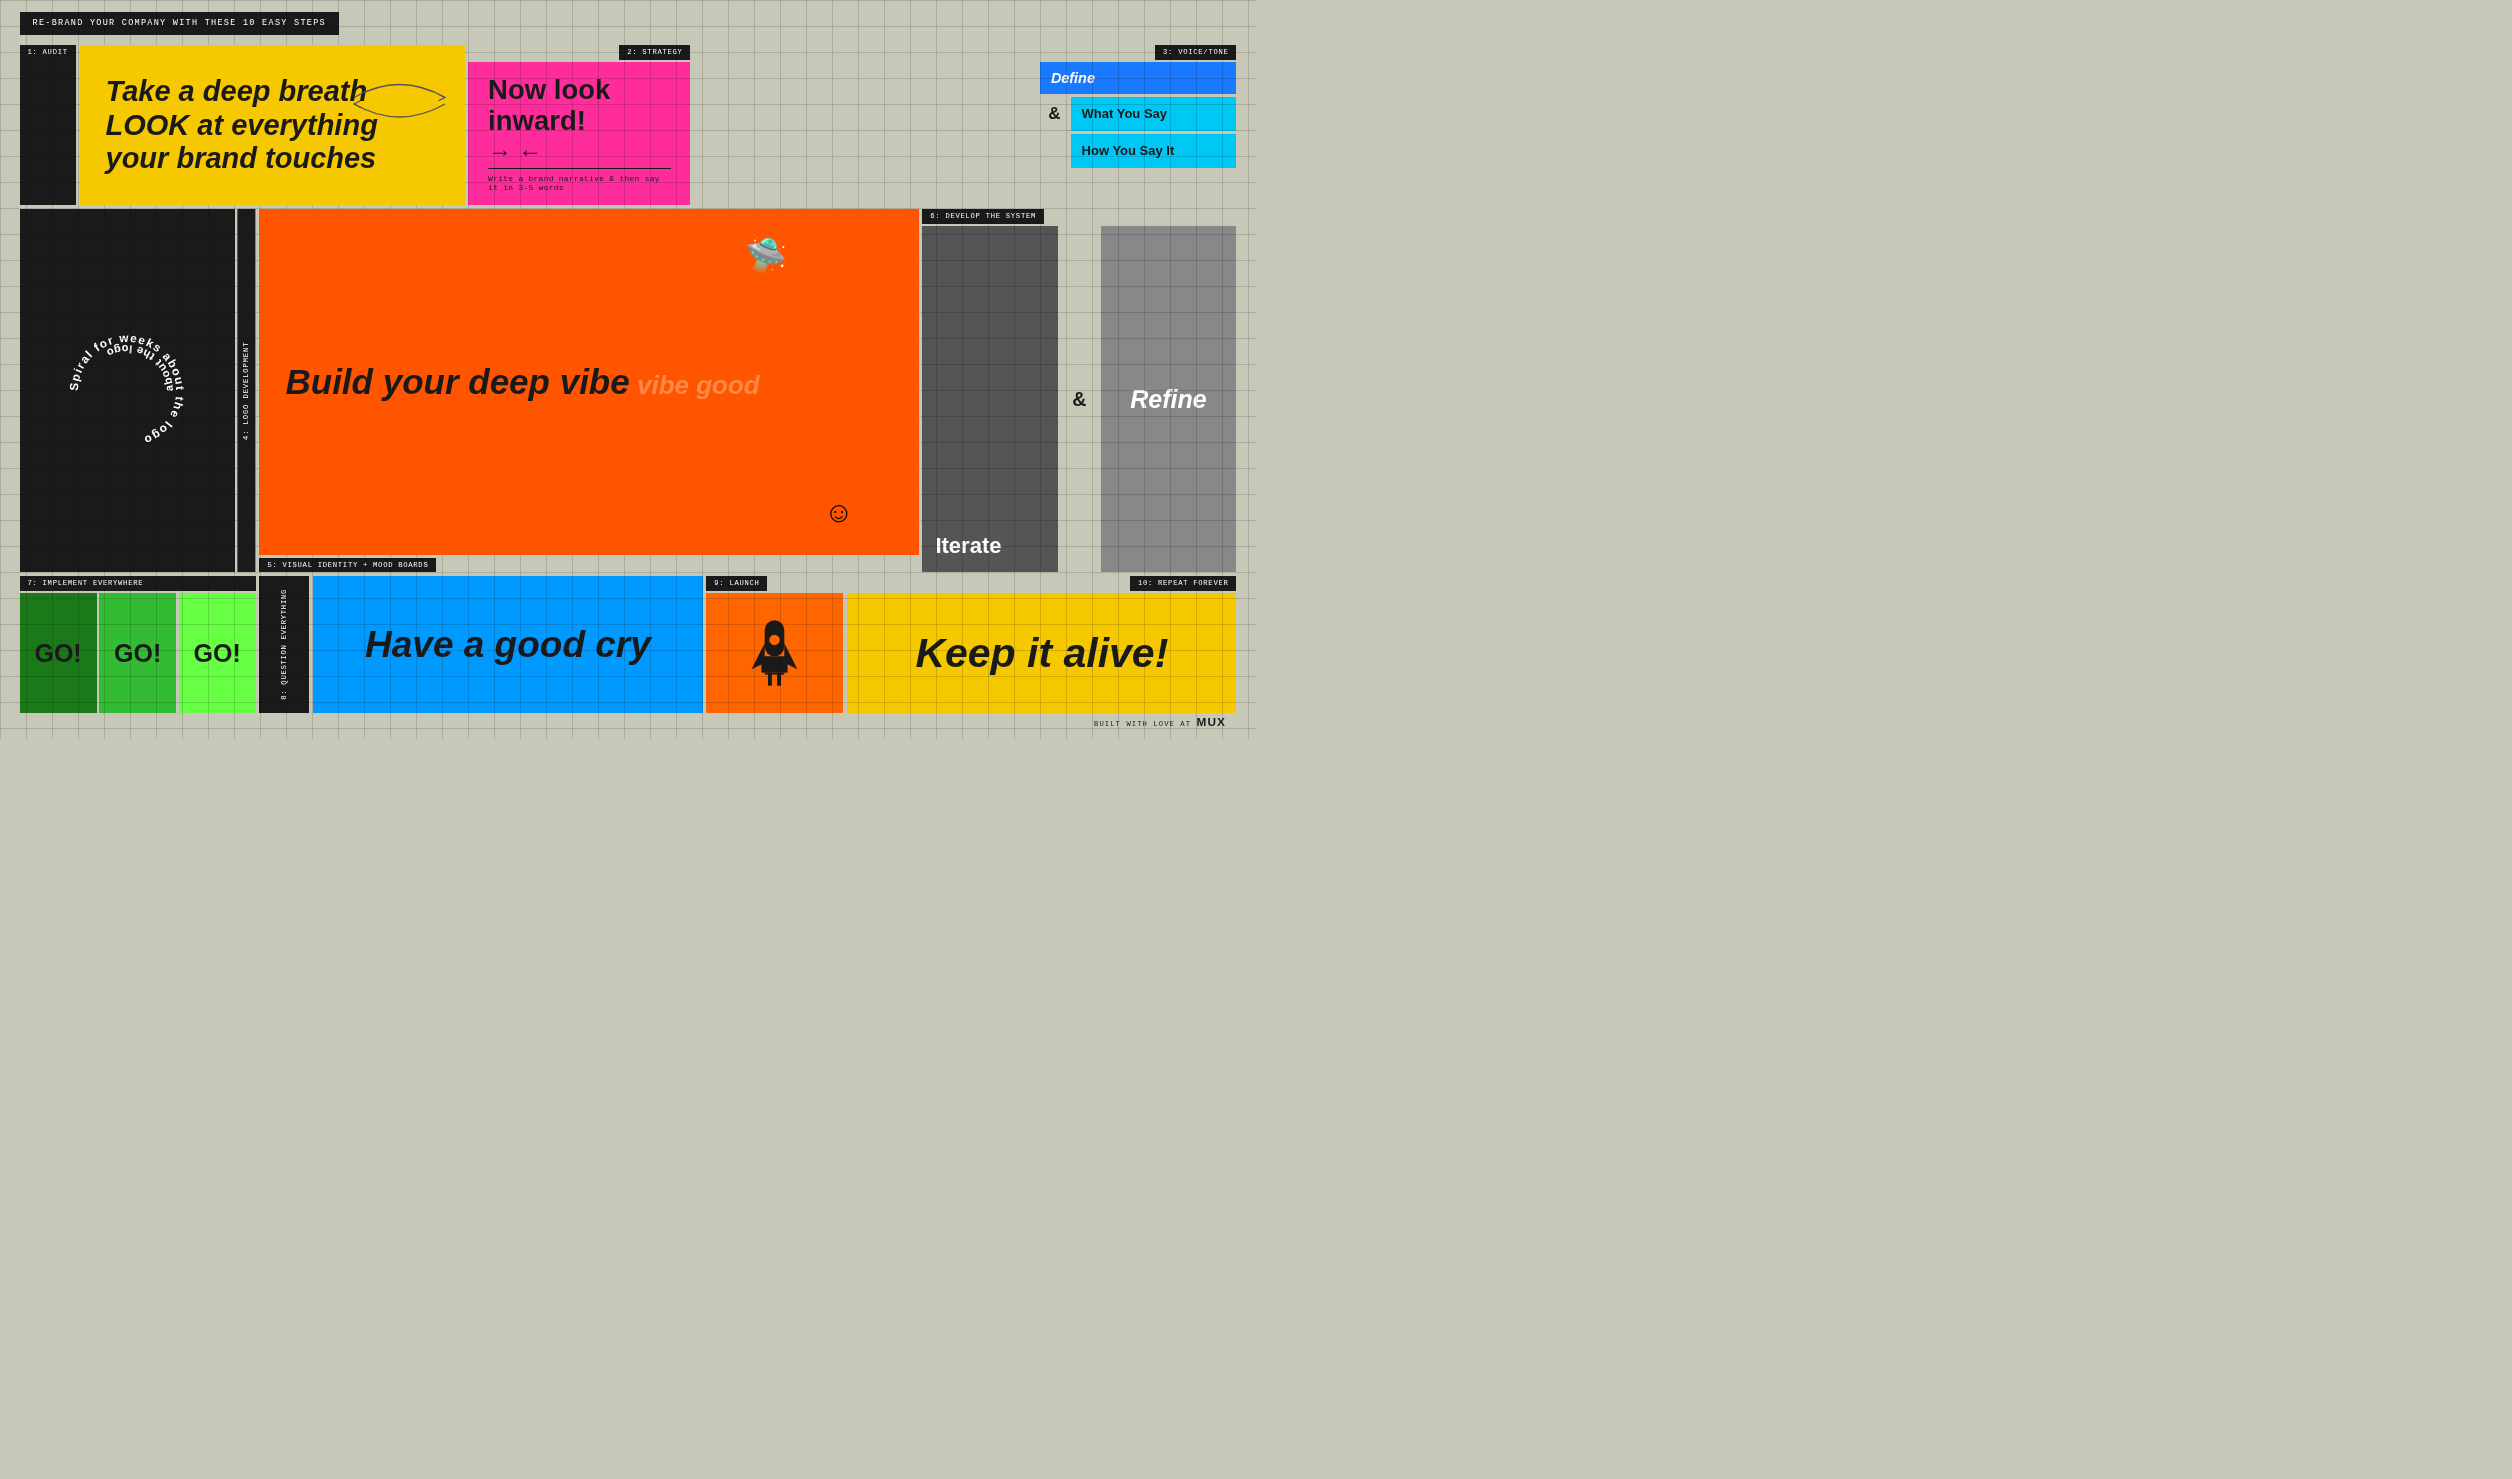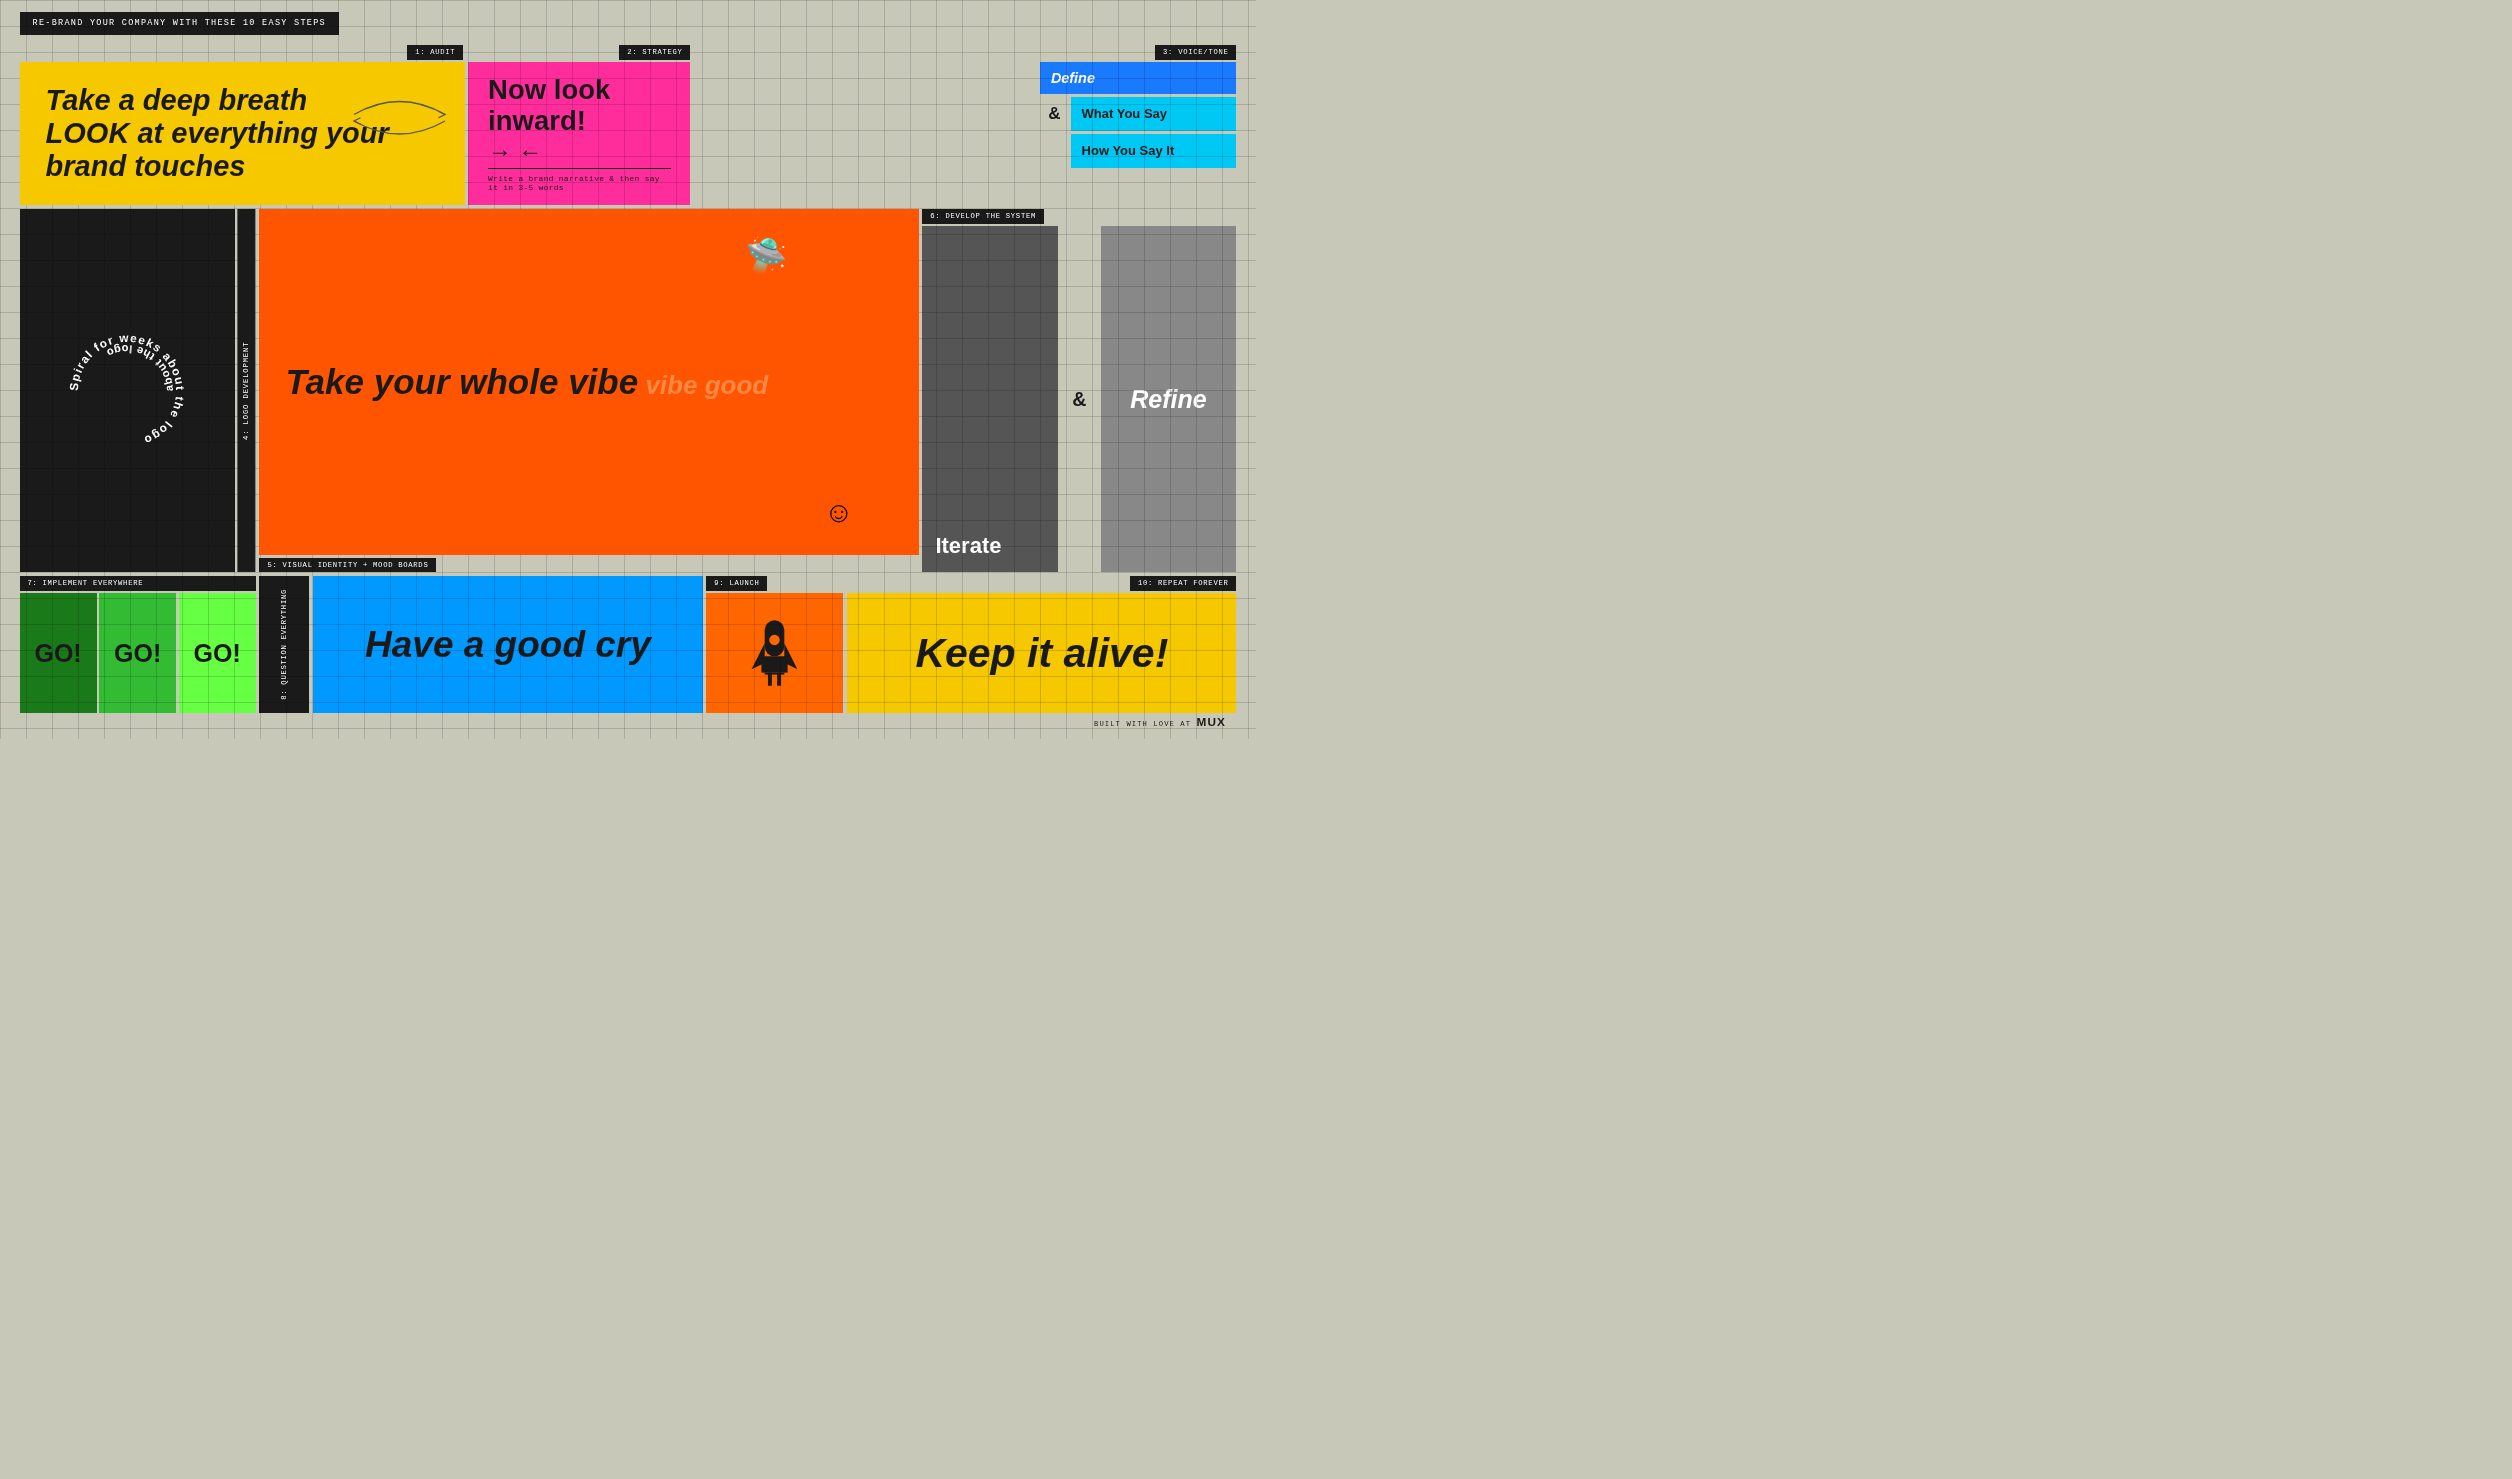--- a/index.html
+++ b/index.html
@@ -140,21 +140,21 @@
 <div class="grid-bg"></div>
 
 <div class="page">
 
   <div style="display:flex;">
     <div class="title-bar">RE-BRAND YOUR COMPANY WITH THESE 10 EASY STEPS</div>
   </div>
 
   <div style="display:flex; gap:3.9px; align-items:stretch;">
 
-    <div style="display:flex; flex-direction:column; gap:2.6px; flex: 0 0 445px;">
+    <div style="display:flex; flex-direction:row; gap:2.6px; flex: 0 0 445px;">
       <div style="display:flex; justify-content:flex-end; padding-right: 1.3px;">
         <div class="step-chip">1: AUDIT</div>
       </div>
       <div class="audit-box" style="flex:1; min-height:131px;">
         <div style="font-size:29px; font-weight:900; font-style:italic; line-height:1.15; color:#1a1a1a; max-width:379px;">
           <div>Take a deep breath</div>
           <div>LOOK at everything your brand touches</div>
         </div>
 
         <svg class="arrow-svg" width="105" height="65" viewBox="0 0 160 100" fill="none">
@@ -220,21 +220,21 @@
           </text>
         </svg>
       </div>
 
       <div class="logo-dev-label">4: LOGO DEVELOPMENT</div>
     </div>
 
     <div style="display:flex; flex-direction:column; gap:2.6px; flex:1;">
       <div class="vibe-box" style="flex:1; position:relative; min-height:118px;">
         <div>
-          <span style="font-size:35px; font-weight:900; color:#1a1a1a; font-style:italic;">Take your whole vibe</span><span style="font-size:26px; font-weight:900; color:#ff8844; font-style:italic;"> vibe good</span>
+          <span style="font-size:35px; font-weight:900; color:#1a1a1a; font-style:italic;">Build your deep vibe</span><span style="font-size:26px; font-weight:900; color:#ff8844; font-style:italic;"> vibe good</span>
         </div>
 
         <div style="position:absolute; right:131px; top:26px; font-size:34px;">🛸</div>
 
         <div style="position:absolute; right:65px; bottom:26px; font-size:29px;">☺</div>
       </div>
       <div class="step-chip" style="align-self:flex-start;">5: VISUAL IDENTITY + MOOD BOARDS</div>
     </div>
 
     <div style="display:flex; flex-direction:column; gap:2.6px; flex:0 0 314px;">

